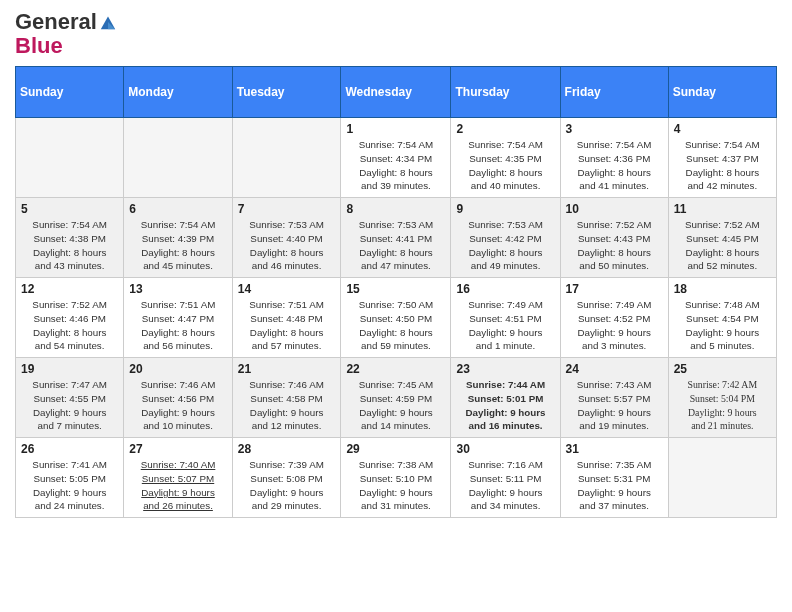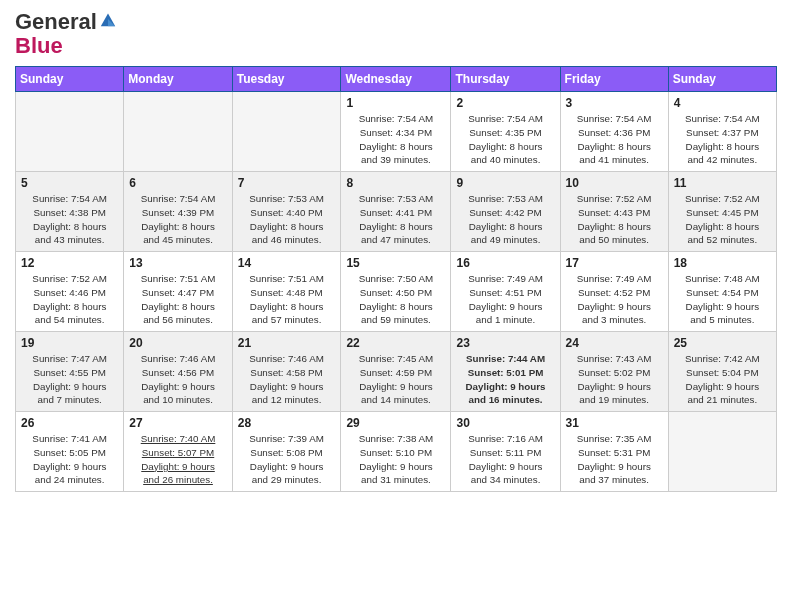--- a/index.html
+++ b/index.html
@@ -48,23 +48,23 @@
     .location {
       font-size: 15px;
       color: #444;
     }
     .calendar {
       width: 100%;
       border-collapse: collapse;
       font-size: 10.5px;
     }
     .calendar th {
-      background-color: #8b5cf6;
+      background-color: #3b82f6;
       color: #fff;
-      padding: 5px 4px;
+      padding: 18px 4px;
       text-align: left;
       font-size: 12px;
       font-weight: bold;
       border: 1px solid #1a5a9a;
     }
     .calendar td {
       border: 1px solid #ccc;
       vertical-align: top;
       padding: 4px 5px;
       height: 80px;
@@ -90,21 +90,21 @@
       background: #f0f0f0;
     }
   </style>
 </head>
 <body>
 
 <div class="page">
   <div class="header">
     <div class="logo">
       <div>
-        <div style="display:flex;align-items:flex-start;">
+        <div style="display:flex;align-items:center;">
           <span class="logo-text logo-general">General</span>
           <svg class="logo-icon" viewBox="0 0 20 20">
             <polygon points="2,18 10,4 18,18" fill="#2a6db5"></polygon>
             <polygon points="10,10 18,18 10,18" fill="#5ba3e0" opacity="0.6"></polygon>
           </svg>
         </div>
         <div class="logo-text logo-blue">Blue</div>
       </div>
     </div>
     <div class="title-block">
@@ -293,27 +293,27 @@
           <td>
             <div class="day-num">23</div>
             <div class="day-info" style="white-space: pre-line; font-weight: bold;">Sunrise: 7:44 AM
 Sunset: 5:01 PM
 Daylight: 9 hours
 and 16 minutes.</div>
           </td>
           <td>
             <div class="day-num">24</div>
             <div class="day-info" style="white-space: pre-line;">Sunrise: 7:43 AM
-Sunset: 5:02 PM
+Sunset: 5:57 PM
 Daylight: 9 hours
 and 19 minutes.</div>
           </td>
           <td>
             <div class="day-num">25</div>
-            <div class="day-info" style="white-space: pre-line;">Sunrise: 7:42 AM
+            <div class="day-info" style="white-space: pre-line; font-family: Liberation Serif, serif;">Sunrise: 7:42 AM
 Sunset: 5:04 PM
 Daylight: 9 hours
 and 21 minutes.</div>
           </td>
         </tr>
         <tr>
           <td>
             <div class="day-num">26</div>
             <div class="day-info" style="white-space: pre-line;">Sunrise: 7:41 AM
 Sunset: 5:05 PM

